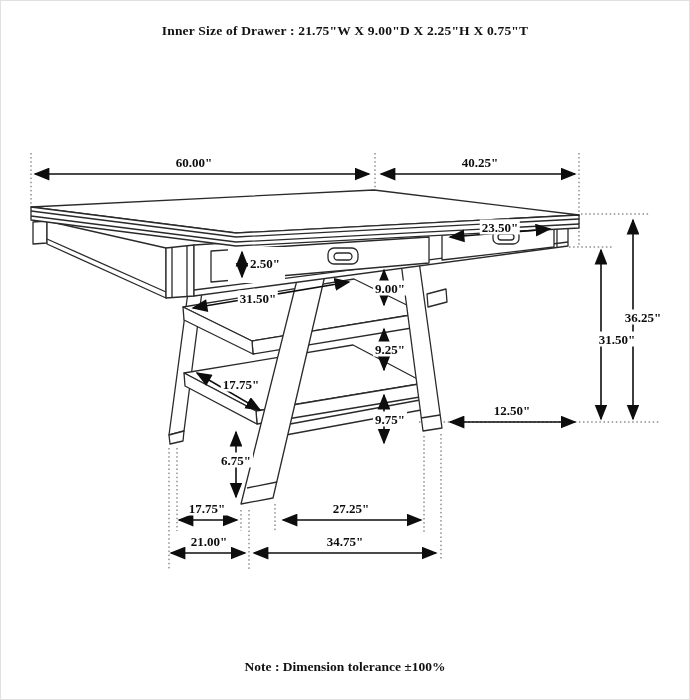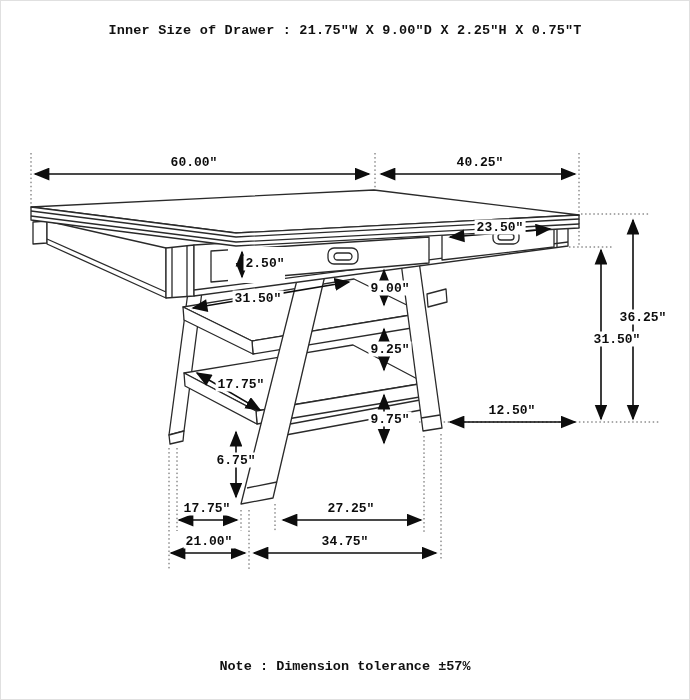--- a/index.html
+++ b/index.html
@@ -1,19 +1,19 @@
 <!DOCTYPE html>
 <html><head>
 <meta charset="utf-8">
 <style>
   html,body{margin:0;padding:0;background:#fff;}
   .canvas{
     position:relative;width:690px;height:700px;background:#ffffff;
     border:1px solid #e0e0e0;box-sizing:border-box;overflow:hidden;
-    font-family:Liberation Mono, monospace;
+    font-family:Liberation Serif, serif;
   }
   .canvas svg{position:absolute;left:0;top:0;}
   .title-text{
     position:absolute;left:0;top:22px;width:100%;text-align:center;
     font-weight:bold;font-size:13.5px;color:#111;letter-spacing:.2px;
   }
   .note-text{
     position:absolute;left:0;top:658px;width:100%;text-align:center;
     font-weight:bold;font-size:13.5px;color:#111;
   }
@@ -163,14 +163,14 @@
   <div class="dim-label" style="left:389px;top:418px">9.75"</div>
   <div class="dim-label" style="left:235px;top:459px">6.75"</div>
   <div class="dim-label" style="left:511px;top:409px;background:transparent">12.50"</div>
   <div class="dim-label" style="left:642px;top:316px">36.25"</div>
   <div class="dim-label" style="left:616px;top:338px">31.50"</div>
   <div class="dim-label" style="left:206px;top:507px">17.75"</div>
   <div class="dim-label" style="left:208px;top:540px">21.00"</div>
   <div class="dim-label" style="left:350px;top:507px">27.25"</div>
   <div class="dim-label" style="left:344px;top:540px">34.75"</div>
 
-  <div class="note-text">Note : Dimension tolerance ±57%</div>
+  <div class="note-text">Note : Dimension tolerance ±100%</div>
 </div>
 
 </body></html>

